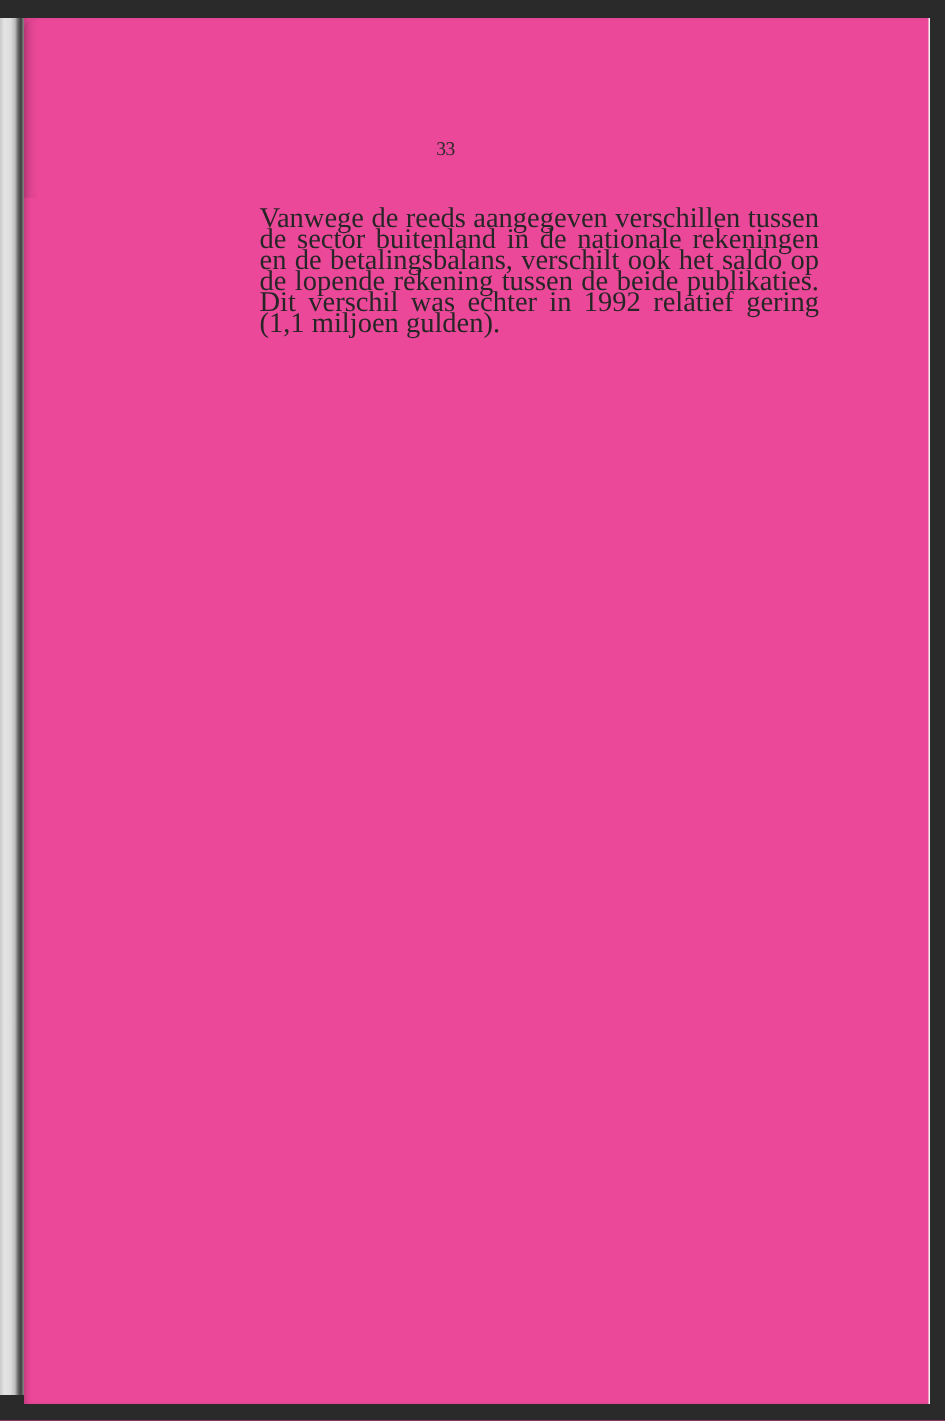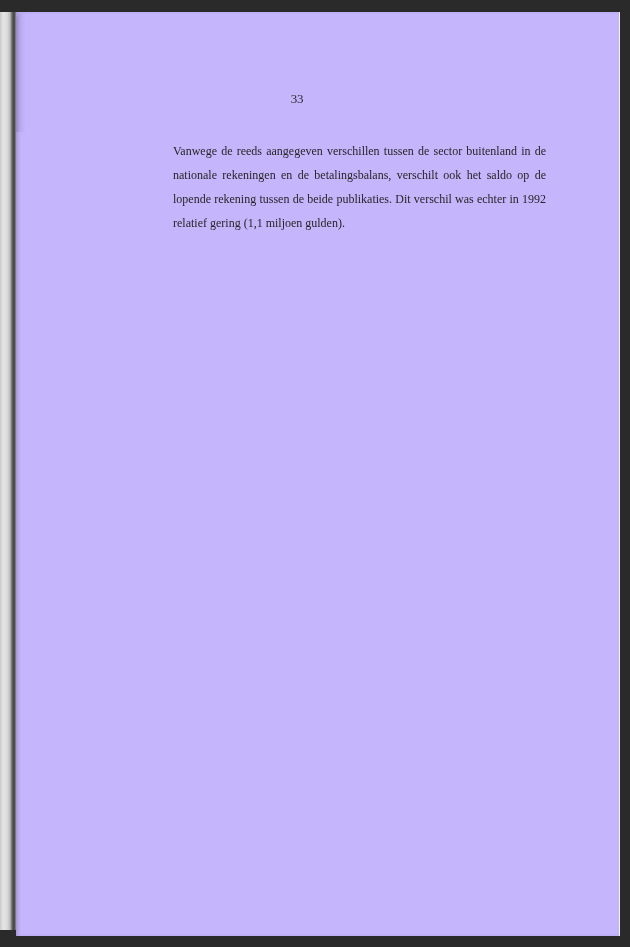--- a/index.html
+++ b/index.html
@@ -21,21 +21,21 @@
       width: 17px;
       height: 918px;
       background: linear-gradient(to right, #c9c9c9 0px, #e4e4e4 3px, #dcdcdc 7px, #bdbdbd 10px, #6a6a6a 12px, #3e3e3e 14px, #8a8a8a 16px, #d6d6d6 17px);
     }
     .page {
       position: absolute;
       left: 16px;
       top: 12px;
       width: 603px;
       height: 924px;
-      background: #c4b5fd;
+      background: #ec4899;
       border-right: 1px solid #f2f2f2;
       box-shadow: inset 3px 0 4px -2px rgba(0,0,0,0.25);
     }
     .page-curl {
       position: absolute;
       left: 0;
       top: 0;
       width: 10px;
       height: 120px;
       background: linear-gradient(to right, rgba(0,0,0,0.10), rgba(0,0,0,0));
@@ -50,22 +50,22 @@
       font-size: 13px;
       color: #2a2a2a;
       letter-spacing: -0.3px;
     }
     .text-block {
       position: absolute;
       left: 157px;
       top: 127px;
       width: 373px;
       color: #262626;
-      font-size: 12px;
-      line-height: 24px;
+      font-size: 19px;
+      line-height: 14px;
     }
     .para {
       margin: 0 0 11px 0;
       text-align: justify;
       text-align-last: left;
     }
   </style>
 </head>
 <body>
 

